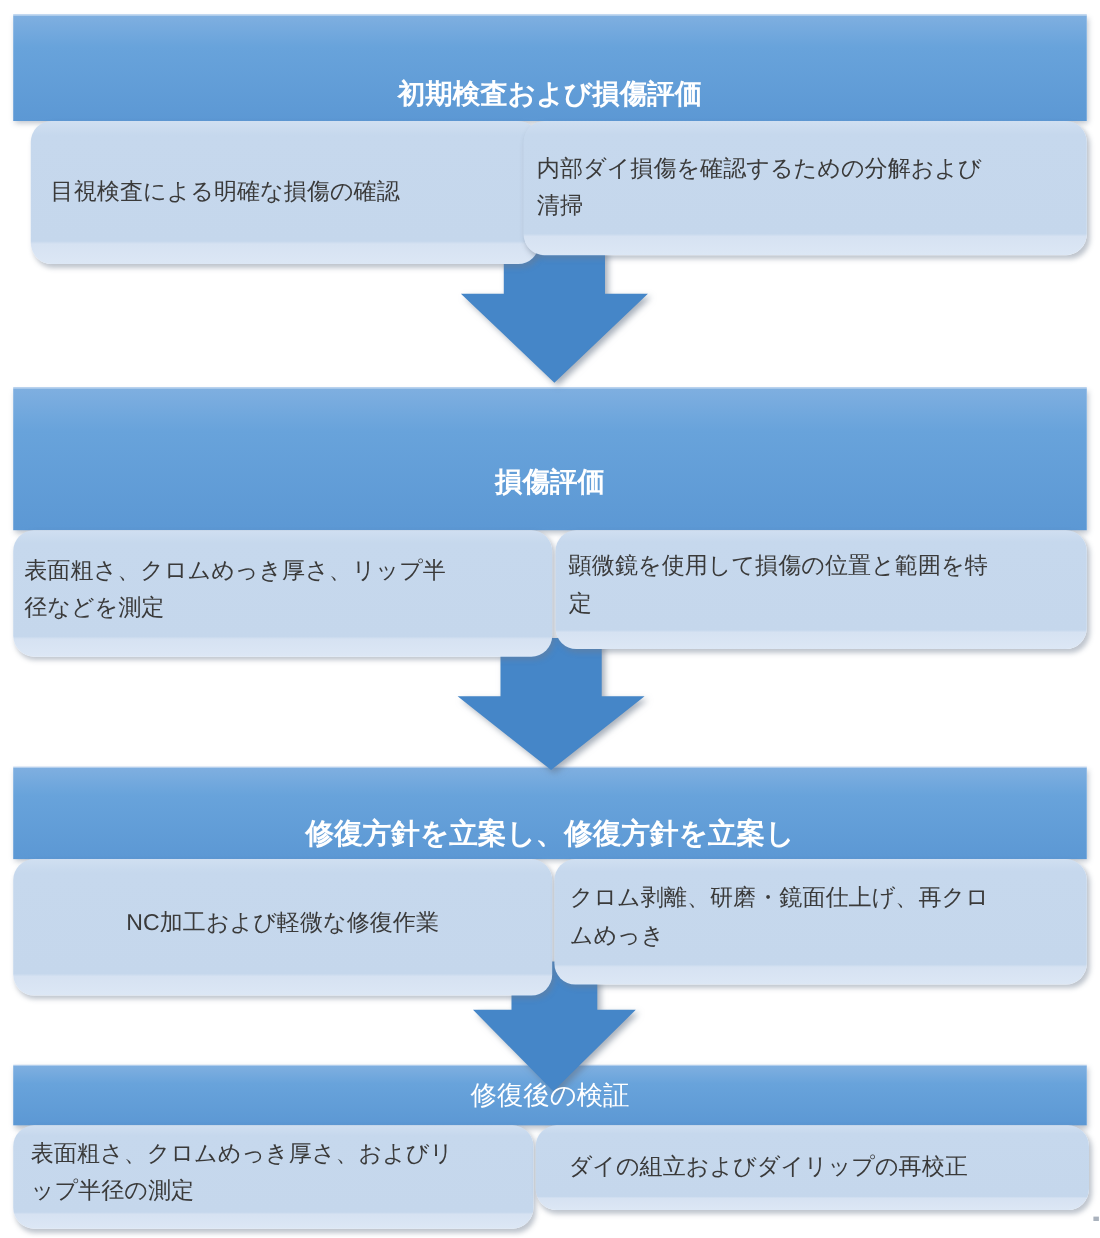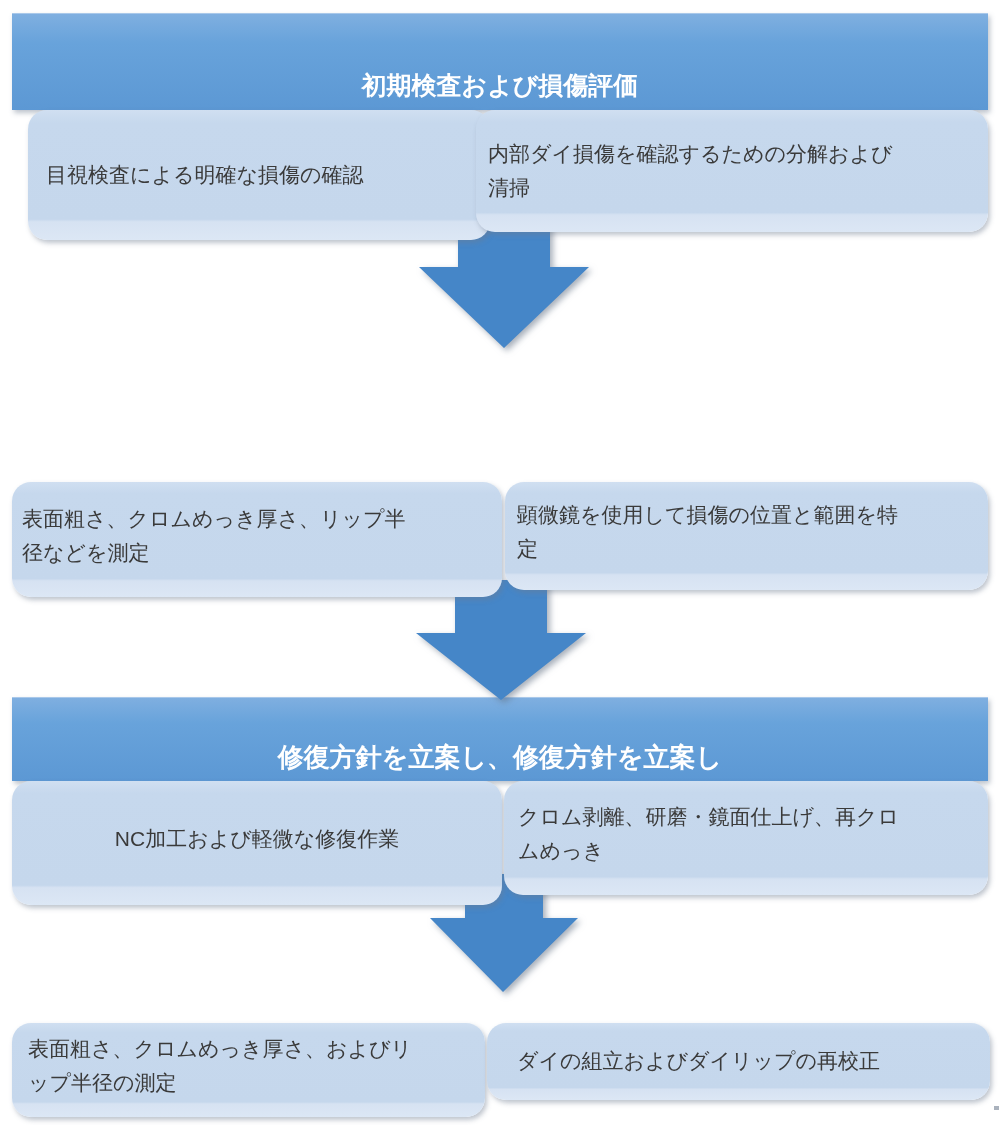--- a/index.html
+++ b/index.html
@@ -51,20 +51,23 @@
   <div class="row" style="top:110px;height:130px;">
     <div class="cell" style="left:16px;width:462px;height:130px;padding:6px 14px 6px 18px;">目視検査による明確な損傷の確認</div>
     <div class="cell" style="left:464px;width:512px;height:122px;padding:6px 14px 6px 12px;">内部ダイ損傷を確認するための分解および
 清掃</div>
   </div>
 
   <svg class="arrow" style="left:400px;top:215px;" width="210" height="145" viewBox="400 215 210 145">
     <polygon points="458,218 550,218 550,267 589,267 504,348 419,267 458,267"></polygon>
   </svg>
 
+  <div class="hdr" style="top:352px;height:130px;padding-bottom:28px;">
+    <span class="t" style="font-size:25px;font-weight:bold;">損傷評価</span>
+  </div>
   <div class="row" style="top:482px;height:115px;">
     <div class="cell" style="left:0;width:490px;height:115px;padding:6px 10px 14px 10px;">表面粗さ、クロムめっき厚さ、リップ半
 径などを測定</div>
     <div class="cell" style="left:493px;width:483px;height:108px;padding:6px 10px 14px 12px;">顕微鏡を使用して損傷の位置と範囲を特
 定</div>
   </div>
 
   <svg class="arrow" style="left:400px;top:578px;" width="210" height="130" viewBox="400 578 210 130">
     <polygon points="455,580 547,580 547,633 586,633 501,700 416,633 455,633"></polygon>
   </svg>
@@ -75,20 +78,23 @@
   <div class="row" style="top:781px;height:124px;">
     <div class="cell ctr" style="left:0;width:490px;height:124px;padding:6px 14px 14px 14px;">NC加工および軽微な修復作業</div>
     <div class="cell" style="left:492px;width:484px;height:114px;padding:6px 10px 14px 14px;">クロム剥離、研磨・鏡面仕上げ、再クロ
 ムめっき</div>
   </div>
 
   <svg class="arrow" style="left:400px;top:872px;" width="210" height="130" viewBox="400 872 210 130">
     <polygon points="465,874 543,874 543,918 578,918 503,992 430,918 465,918"></polygon>
   </svg>
 
+  <div class="hdr" style="top:968px;height:55px;padding-bottom:0;align-items:center;">
+    <span class="t" style="font-size:24px;font-weight:normal;">修復後の検証</span>
+  </div>
   <div class="row" style="top:1023px;height:94px;">
     <div class="cell" style="left:0;width:473px;height:94px;padding:2px 8px 10px 16px;">表面粗さ、クロムめっき厚さ、およびリ
 ップ半径の測定</div>
     <div class="cell" style="left:475px;width:503px;height:77px;padding:2px 8px 4px 30px;">ダイの組立およびダイリップの再校正</div>
   </div>
 
   <div class="speck" style="left:994px;top:1106px;width:5px;height:4px;"></div>
 </div>
 
 </body></html>

